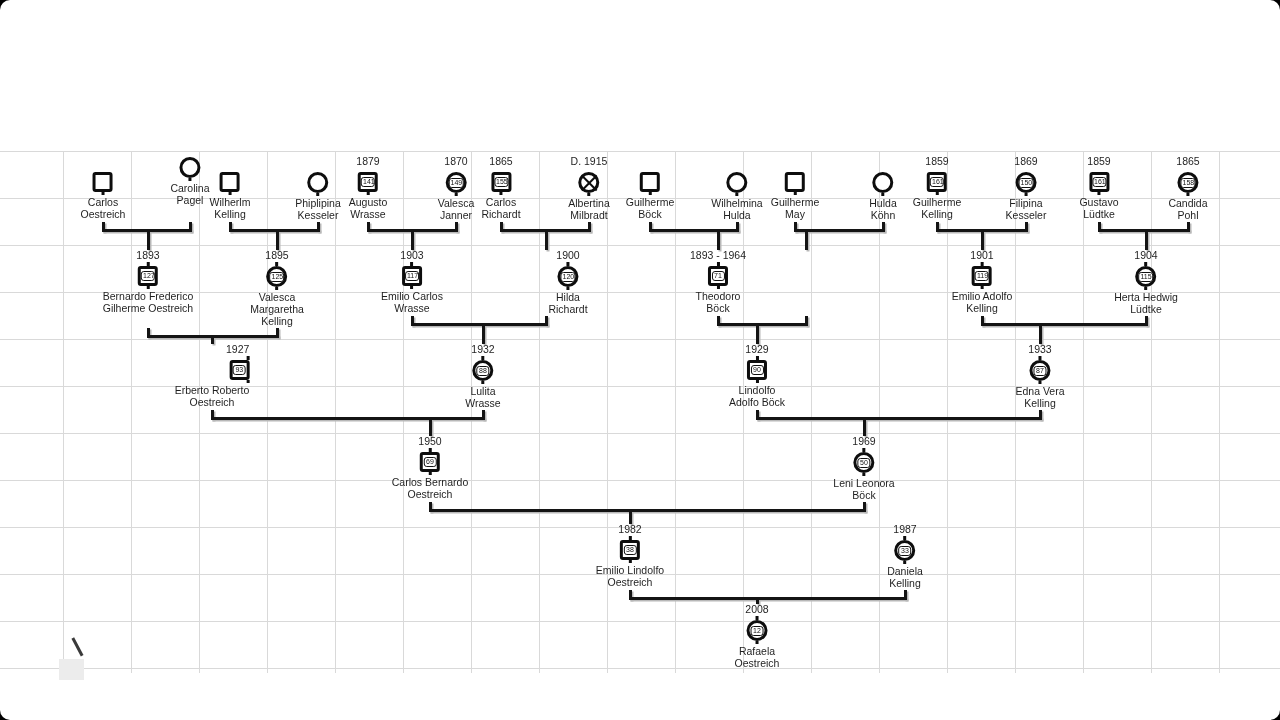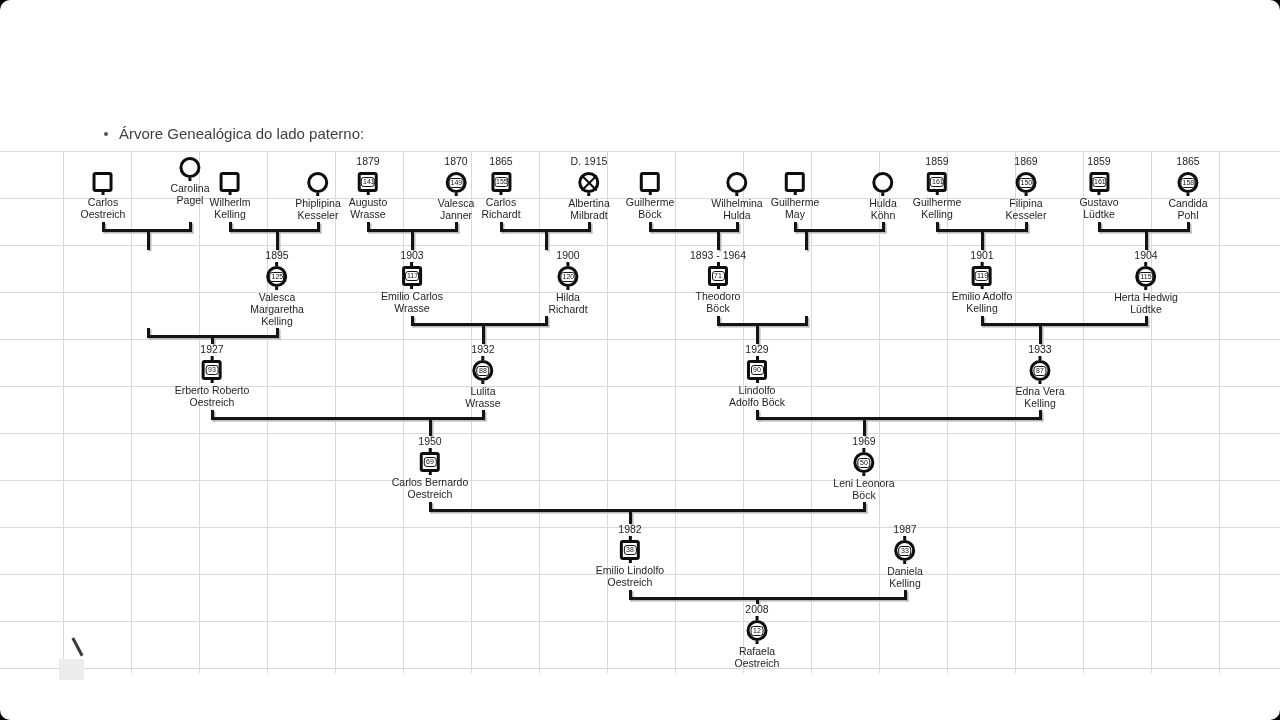--- a/index.html
+++ b/index.html
@@ -38,24 +38,20 @@
             background:#ececec;z-index:0;}
 </style>
 </head>
 <body>
 
 <div class="slide">
   <div class="grid"></div>
   <div class="sel-cell"></div>
 
 
-  <div class="bullet-line">
-    <span class="bullet-dot"></span>
-    <span class="bullet-text">Árvore Genealógica do lado paterno:</span>
-  </div>
 
   <div class="tree" id="tree">
       <div class="person" style="left: 103px; top: 155px;">
         <div class="p-date">&nbsp;</div>
         <div class="tick hidden" style="height: 4px;"></div>
         <div class="sym male"></div>
         <div class="tick" style="height: 3px;"></div>
         <div class="p-names">
           <div>Carlos</div>
           <div>Oestreich</div>
@@ -221,20 +217,32 @@
         <div class="tick hidden" style="height: 4px;"></div>
         <div class="sym female">
           <div class="badge">158</div>
         </div>
         <div class="tick" style="height: 3px;"></div>
         <div class="p-names">
           <div>Candida</div>
           <div>Pohl</div>
         </div>
       </div>
+      <div class="person" style="left: 148px; top: 249px;">
+        <div class="p-date">1893</div>
+        <div class="tick" style="height: 4px;"></div>
+        <div class="sym male">
+          <div class="badge">127</div>
+        </div>
+        <div class="tick" style="height: 3px;"></div>
+        <div class="p-names">
+          <div>Bernardo Frederico</div>
+          <div>Gilherme Oestreich</div>
+        </div>
+      </div>
       <div class="person" style="left: 277px; top: 249px;">
         <div class="p-date">1895</div>
         <div class="tick" style="height: 4px;"></div>
         <div class="sym female">
           <div class="badge">125</div>
         </div>
         <div class="tick" style="height: 3px;"></div>
         <div class="p-names">
           <div>Valesca</div>
           <div>Margaretha</div>
@@ -294,21 +302,21 @@
         <div class="tick" style="height: 4px;"></div>
         <div class="sym female">
           <div class="badge">115</div>
         </div>
         <div class="tick" style="height: 3px;"></div>
         <div class="p-names">
           <div>Herta Hedwig</div>
           <div>Lüdtke</div>
         </div>
       </div>
-      <div class="person" style="left: 212px; top: 343px;">
+      <div class="person" style="left: 212px; top: 343px; align-items: flex-end;">
         <div class="p-date">1927</div>
         <div class="tick" style="height: 4px;"></div>
         <div class="sym male">
           <div class="badge">93</div>
         </div>
         <div class="tick" style="height: 3px;"></div>
         <div class="p-names">
           <div>Erberto Roberto</div>
           <div>Oestreich</div>
         </div>

